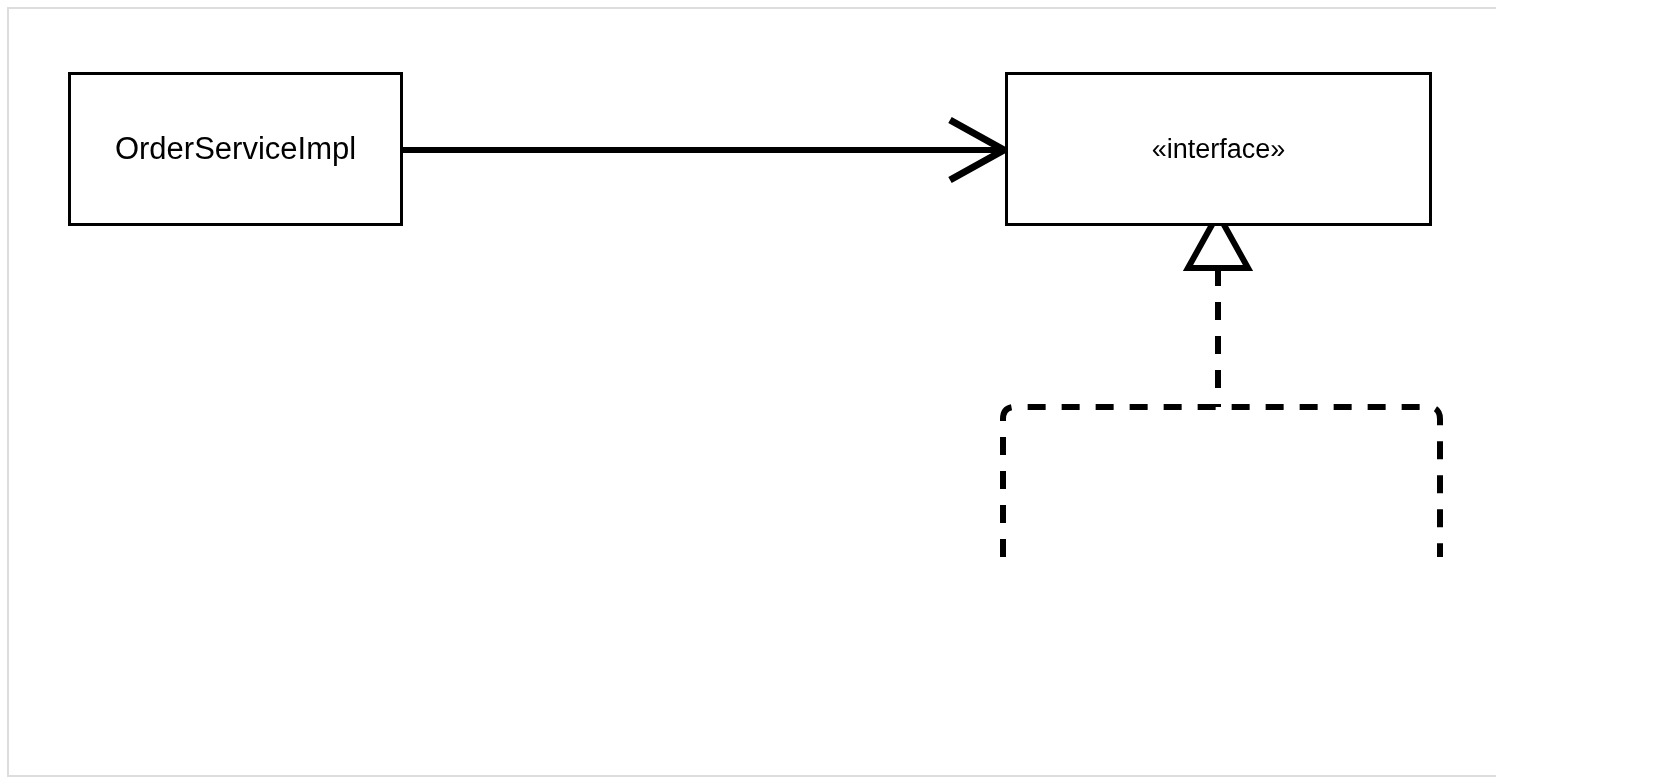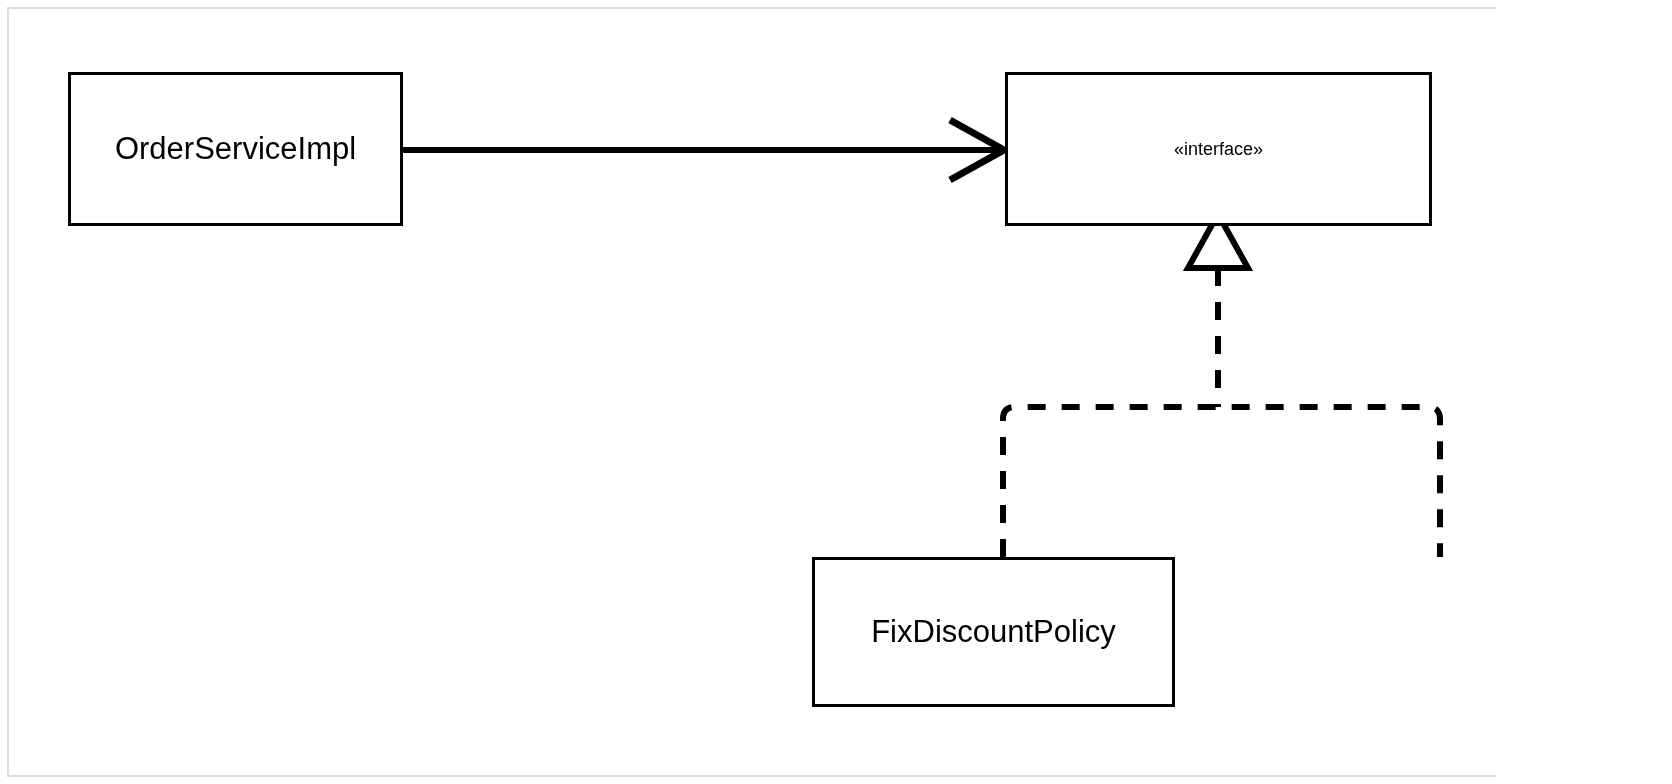--- a/index.html
+++ b/index.html
@@ -48,21 +48,21 @@
     text-align: center;
   }
   .uml-label {
     font-size: 31px;
     color: #000000;
     line-height: 1.12;
     letter-spacing: 0px;
     white-space: nowrap;
   }
   .uml-label.stereotype {
-    font-size: 18px;
+    font-size: 27px;
     font-weight: normal;
   }
   .uml-label.bold {
     font-weight: bold;
   }
   #box-order-service-impl {
     left: 68px;  top: 72px;  width: 335px; height: 154px;
   }
   #box-discount-policy {
     left: 1005px; top: 72px; width: 427px; height: 154px;
@@ -99,18 +99,15 @@
   </svg>
 
   <div class="uml-box" id="box-order-service-impl">
     <span class="uml-label">OrderServiceImpl</span>
   </div>
 
   <div class="uml-box" id="box-discount-policy">
     <span class="uml-label stereotype">«interface»</span>
   </div>
 
-  <div class="uml-box" id="box-fix-discount-policy">
-    <span class="uml-label">FixDiscountPolicy</span>
-  </div>
 
 
 </div>
 
 </body></html>

